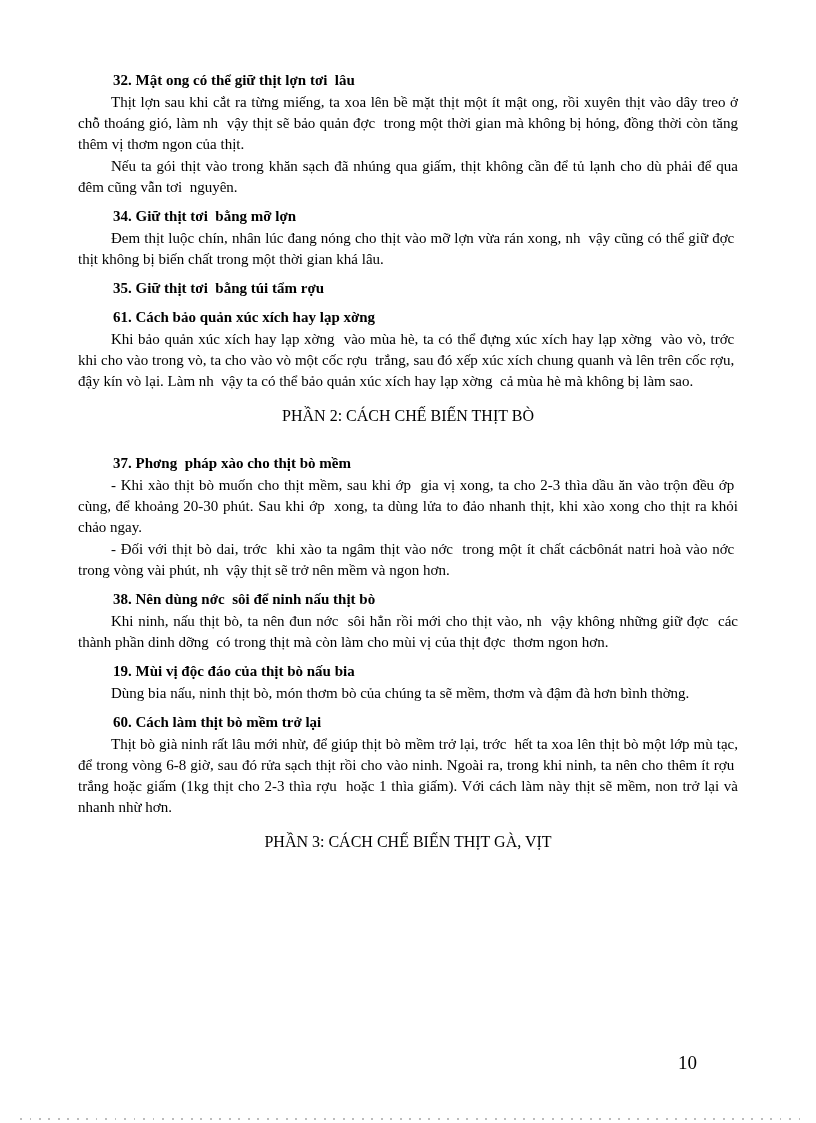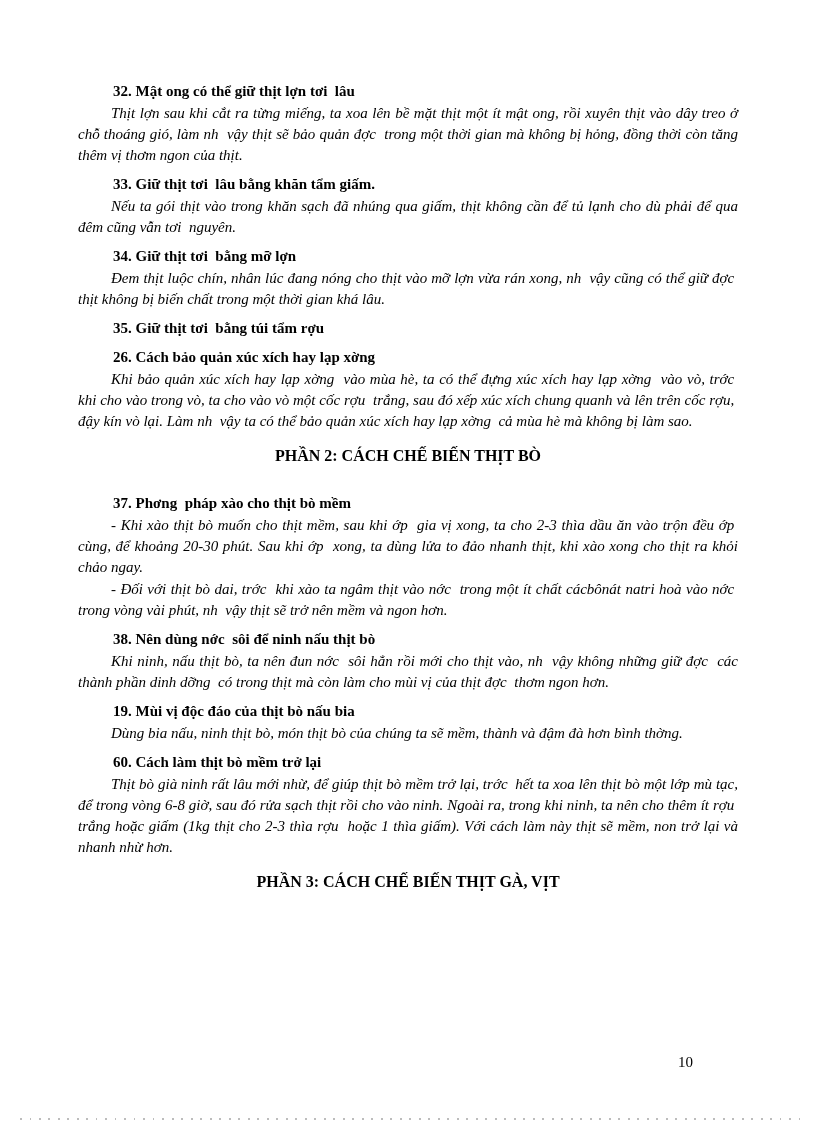--- a/index.html
+++ b/index.html
@@ -16,95 +16,93 @@
     color: #000000;
   }
   .page {
     position: absolute;
     inset: 0;
     background: #ffffff;
   }
   .content {
     position: absolute;
     left: 78px;
-    top: 73px;
+    top: 62px;
     width: 660px;
   }
   .tip-heading {
     font-weight: bold;
     font-size: 15px;
     line-height: 21px;
     text-indent: 35px;
     margin: 8px 0 0 0;
   }
   .para {
     font-size: 15px;
     line-height: 21px;
     text-indent: 33px;
     text-align: justify;
     margin: 1px 0 1px 0;
-    font-style: italic;
   }
   .part-heading {
-    font-weight: bold;
+    font-weight: normal;
     font-size: 16px;
     line-height: 22px;
     text-align: center;
     margin: 13px 0 26px 0;
   }
   .part-heading.part-3 {
     margin-bottom: 0;
   }
   .page-number {
     position: absolute;
     left: 678px;
     top: 1052px;
-    font-size: 15px;
+    font-size: 19px;
     line-height: 21px;
   }
   .bottom-dots {
     position: absolute;
     left: 20px;
     top: 1118px;
     width: 788px;
     height: 2px;
     background-image: repeating-linear-gradient(to right,
       #bcbcbc 0px, #bcbcbc 1.5px, transparent 1.5px, transparent 9.5px);
   }
 </style>
 </head>
 <body>
 
 <div class="page">
   <main class="content">
     <p class="tip-heading">32. Mật ong có thể giữ thịt lợn tơi&nbsp; lâu</p>
     <p class="para">Thịt lợn sau khi cắt ra từng miếng, ta xoa lên bề mặt thịt một ít mật ong, rồi xuyên thịt vào dây treo ở chỗ thoáng gió, làm nh&nbsp; vậy thịt sẽ bảo quản đợc&nbsp; trong một thời gian mà không bị hỏng, đồng thời còn tăng thêm vị thơm ngon của thịt.</p>
 
-    <p class="tip-heading">33. Giữ thịt tơi&nbsp; lâu bằng khăn tẩm giấm.</p>
     <p class="para">Nếu ta gói thịt vào trong khăn sạch đã nhúng qua giấm, thịt không cần để tủ lạnh cho dù phải để qua đêm cũng vẫn tơi&nbsp; nguyên.</p>
 
     <p class="tip-heading">34. Giữ thịt tơi&nbsp; bằng mỡ lợn</p>
     <p class="para">Đem thịt luộc chín, nhân lúc đang nóng cho thịt vào mỡ lợn vừa rán xong, nh&nbsp; vậy cũng có thể giữ đợc&nbsp; thịt không bị biến chất trong một thời gian khá lâu.</p>
 
     <p class="tip-heading">35. Giữ thịt tơi&nbsp; bằng túi tẩm rợu</p>
 
-    <p class="tip-heading">26. Cách bảo quản xúc xích hay lạp xờng</p>
+    <p class="tip-heading">61. Cách bảo quản xúc xích hay lạp xờng</p>
     <p class="para">Khi bảo quản xúc xích hay lạp xờng&nbsp; vào mùa hè, ta có thể đựng xúc xích hay lạp xờng&nbsp; vào vò, trớc&nbsp; khi cho vào trong vò, ta cho vào vò một cốc rợu&nbsp; trắng, sau đó xếp xúc xích chung quanh và lên trên cốc rợu,&nbsp; đậy kín vò lại. Làm nh&nbsp; vậy ta có thể bảo quản xúc xích hay lạp xờng&nbsp; cả mùa hè mà không bị làm sao.</p>
 
     <h2 class="part-heading">PHẦN 2: CÁCH CHẾ BIẾN THỊT BÒ</h2>
 
     <p class="tip-heading">37. Phơng&nbsp; pháp xào cho thịt bò mềm</p>
     <p class="para">- Khi xào thịt bò muốn cho thịt mềm, sau khi ớp&nbsp; gia vị xong, ta cho 2-3 thìa dầu ăn vào trộn đều ớp&nbsp; cùng, để khoảng 20-30 phút. Sau khi ớp&nbsp; xong, ta dùng lửa to đảo nhanh thịt, khi xào xong cho thịt ra khỏi chảo ngay.</p>
     <p class="para">- Đối với thịt bò dai, trớc&nbsp; khi xào ta ngâm thịt vào nớc&nbsp; trong một ít chất cácbônát natri hoà vào nớc&nbsp; trong vòng vài phút, nh&nbsp; vậy thịt sẽ trở nên mềm và ngon hơn.</p>
 
     <p class="tip-heading">38. Nên dùng nớc&nbsp; sôi để ninh nấu thịt bò</p>
     <p class="para">Khi ninh, nấu thịt bò, ta nên đun nớc&nbsp; sôi hẳn rồi mới cho thịt vào, nh&nbsp; vậy không những giữ đợc&nbsp; các thành phần dinh dỡng&nbsp; có trong thịt mà còn làm cho mùi vị của thịt đợc&nbsp; thơm ngon hơn.</p>
 
     <p class="tip-heading">19. Mùi vị độc đáo của thịt bò nấu bia</p>
-    <p class="para">Dùng bia nấu, ninh thịt bò, món thịt bò của chúng ta sẽ mềm, thành và đậm đà hơn bình thờng.</p>
+    <p class="para">Dùng bia nấu, ninh thịt bò, món thơm bò của chúng ta sẽ mềm, thơm và đậm đà hơn bình thờng.</p>
 
     <p class="tip-heading">60. Cách làm thịt bò mềm trở lại</p>
     <p class="para">Thịt bò già ninh rất lâu mới nhừ, để giúp thịt bò mềm trở lại, trớc&nbsp; hết ta xoa lên thịt bò một lớp mù tạc, để trong vòng 6-8 giờ, sau đó rửa sạch thịt rồi cho vào ninh. Ngoài ra, trong khi ninh, ta nên cho thêm ít rợu&nbsp; trắng hoặc giấm (1kg thịt cho 2-3 thìa rợu&nbsp; hoặc 1 thìa giấm). Với cách làm này thịt sẽ mềm, non trở lại và nhanh nhừ hơn.</p>
 
     <h2 class="part-heading part-3">PHẦN 3: CÁCH CHẾ BIẾN THỊT GÀ, VỊT</h2>
   </main>
 
   <div class="page-number">10</div>
   <div class="bottom-dots"></div>
 </div>

